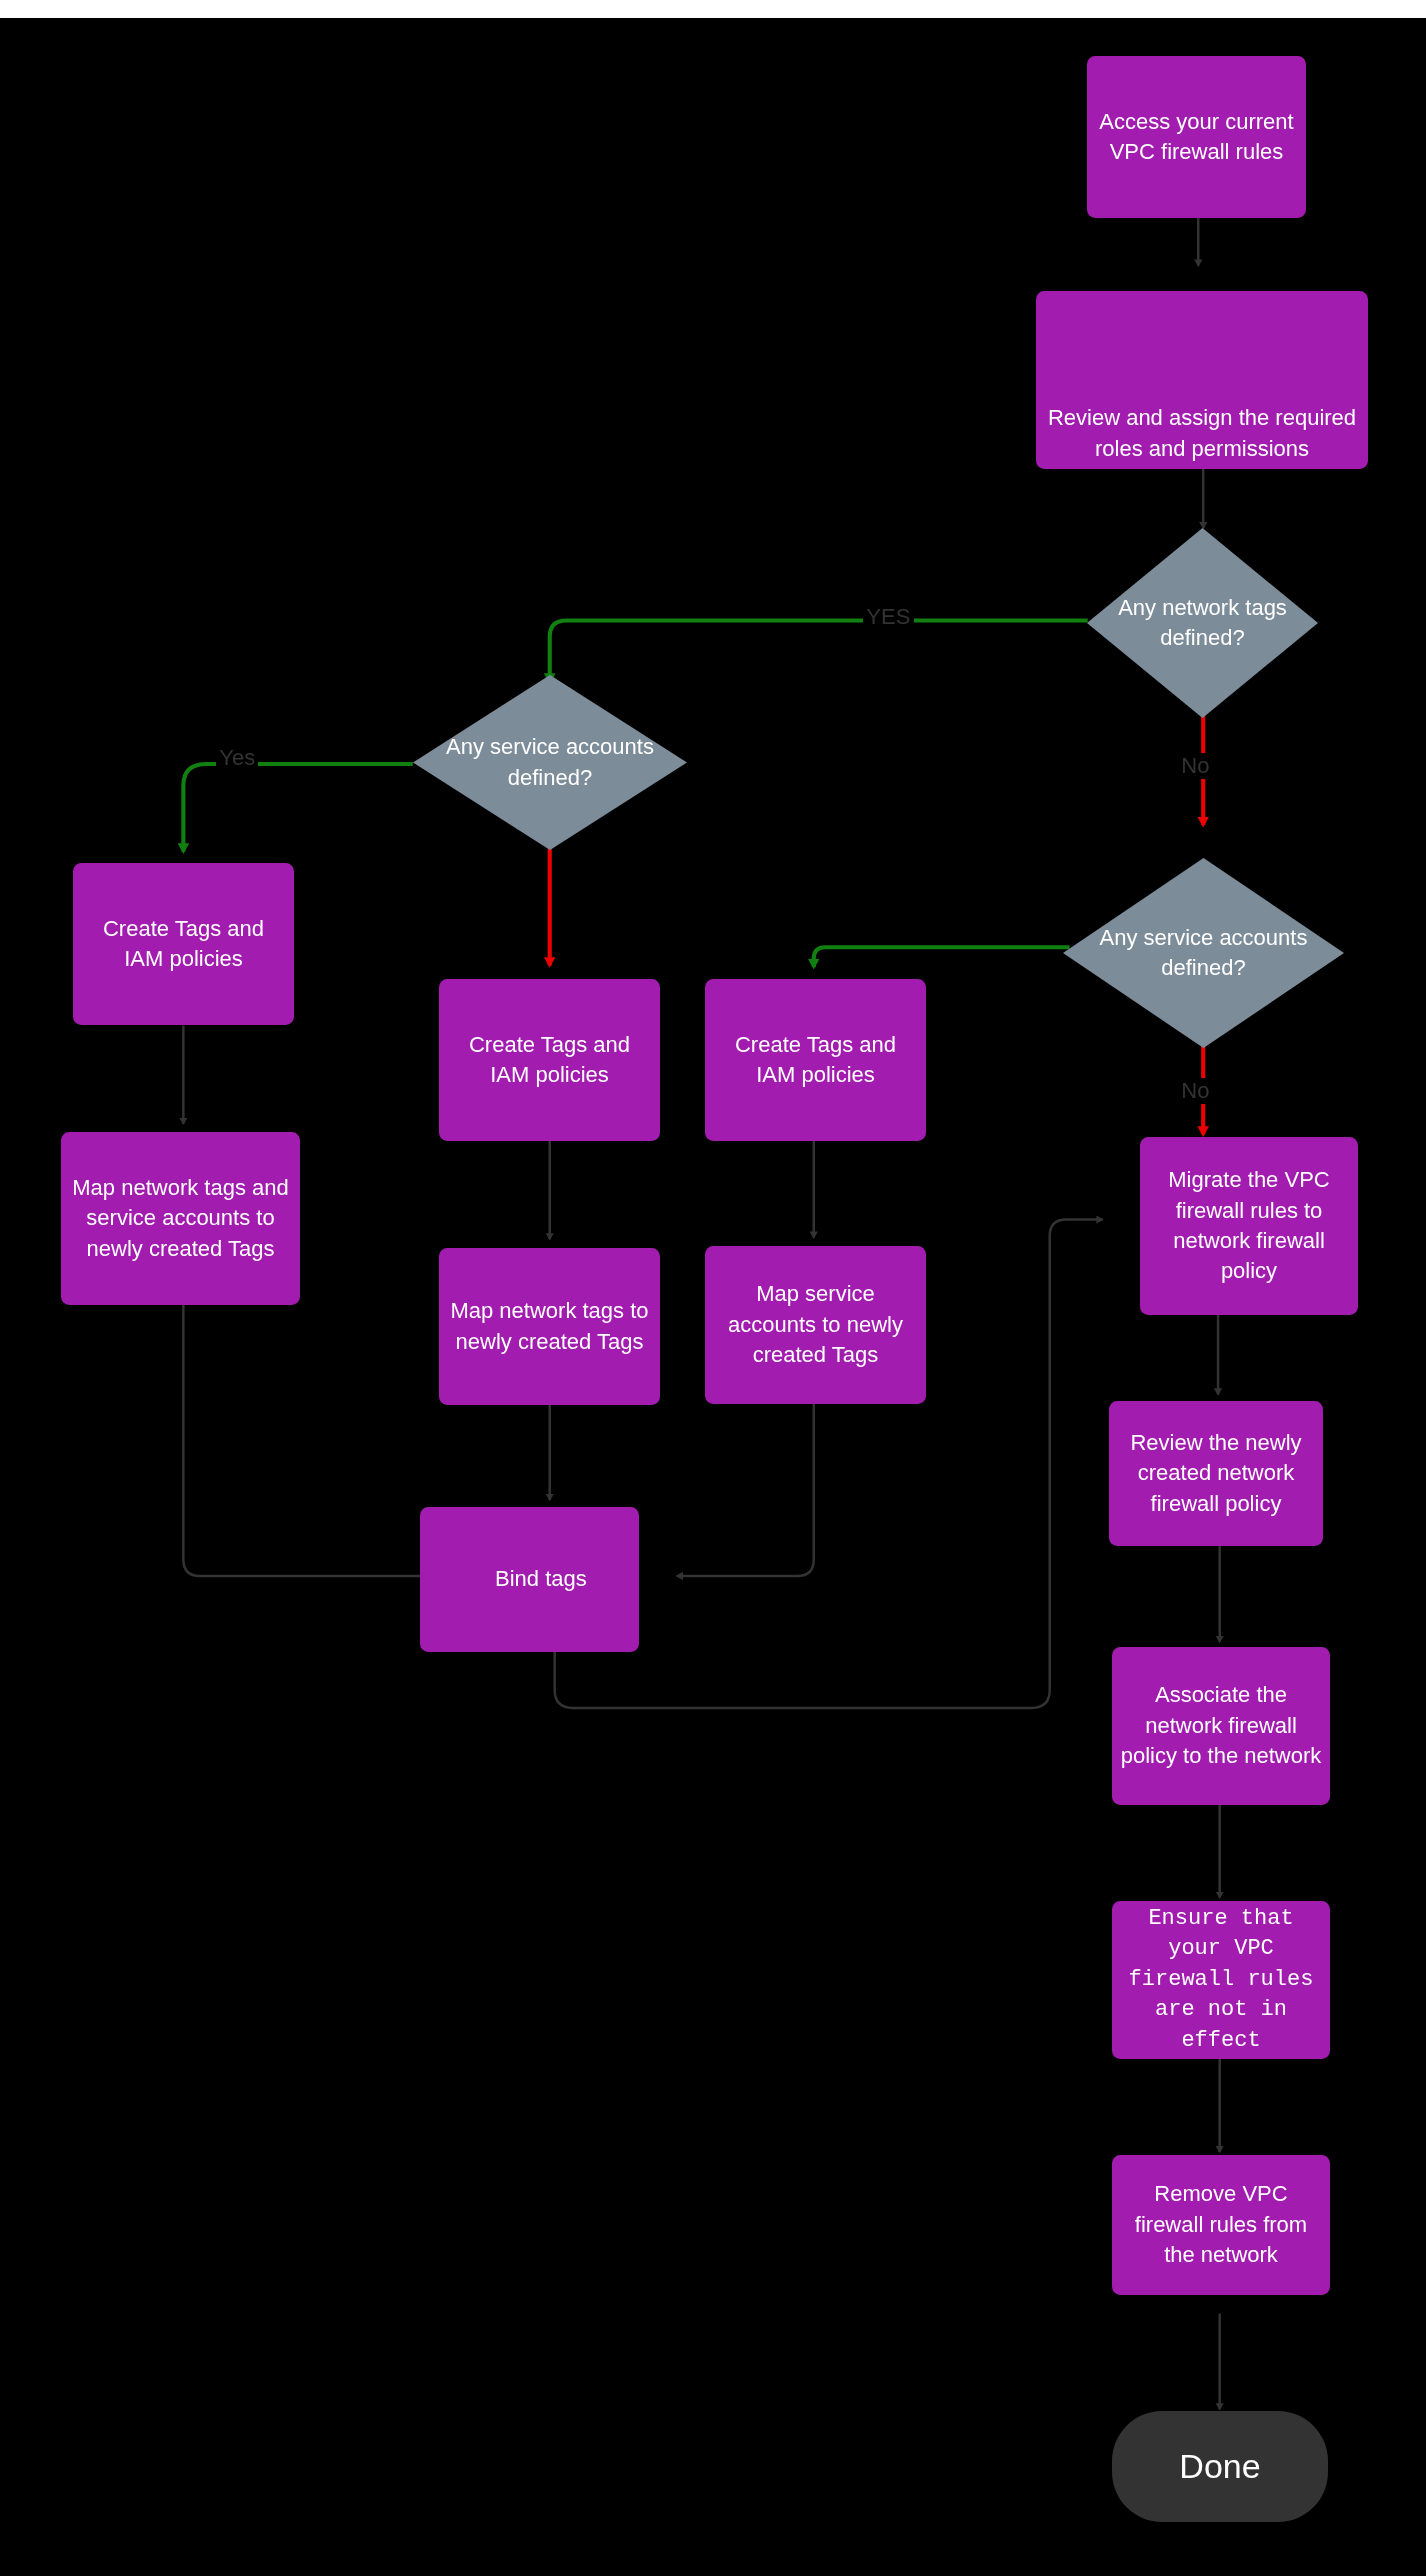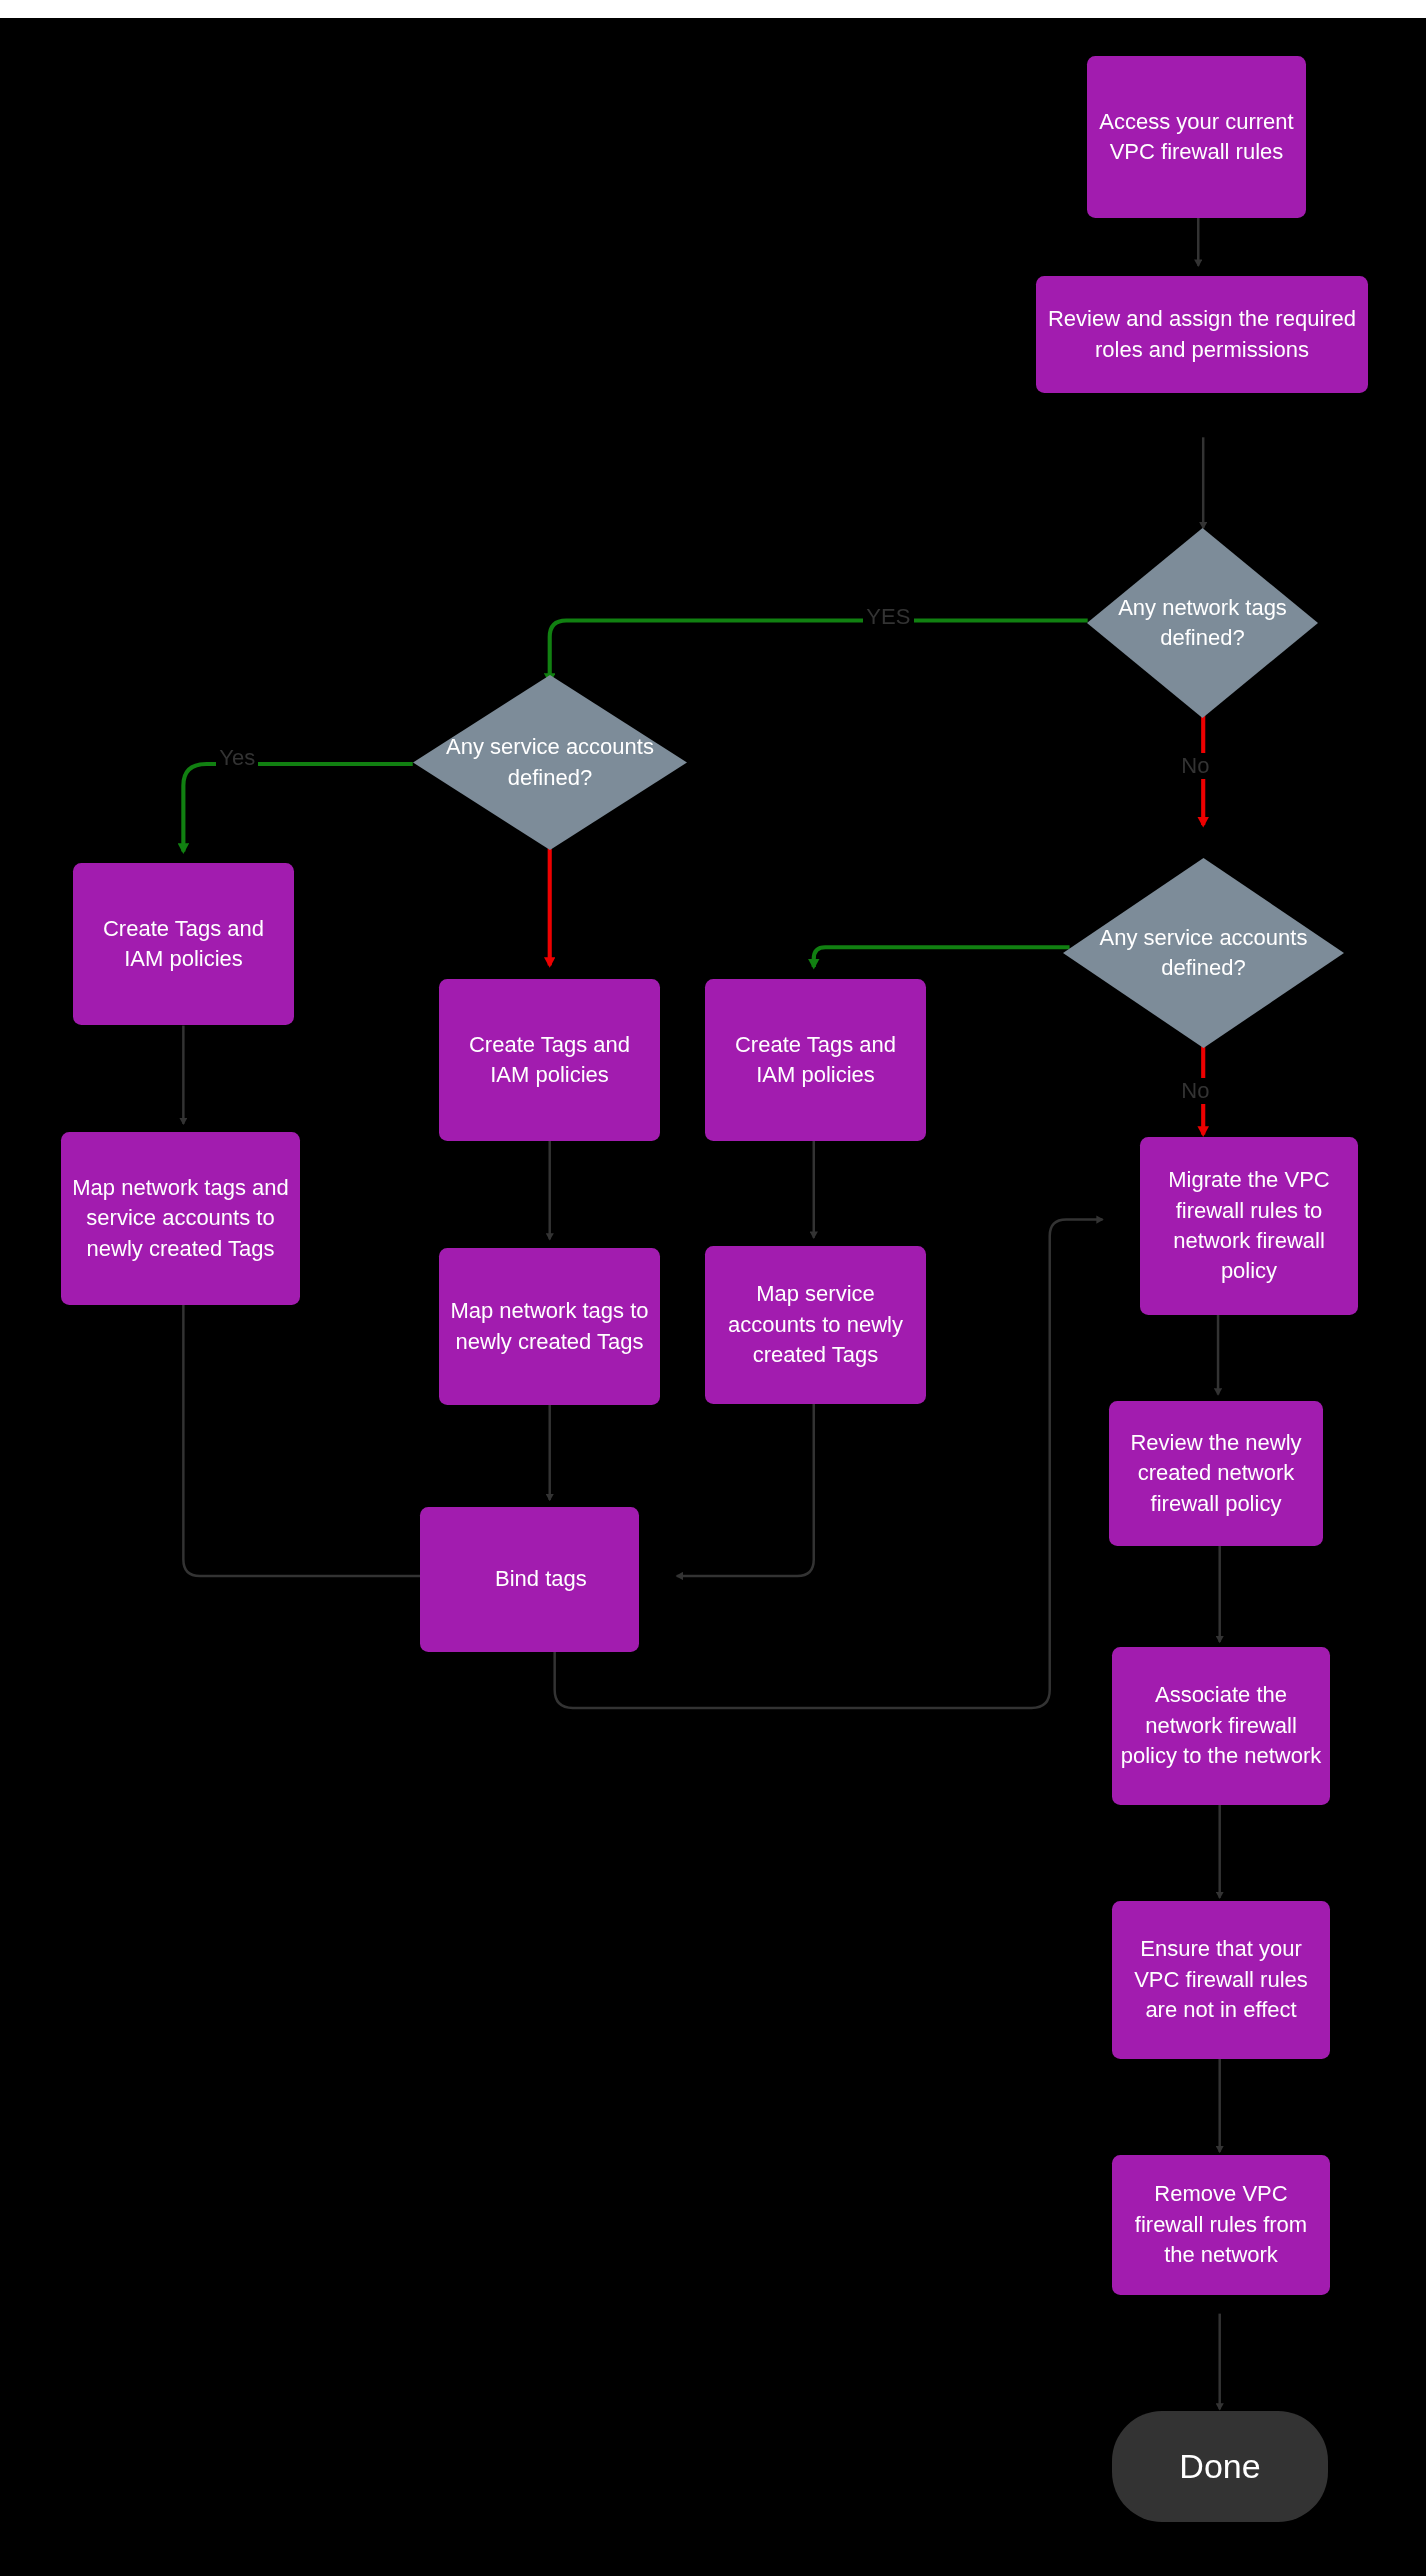--- a/index.html
+++ b/index.html
@@ -136,21 +136,21 @@
 
     <path d="M1478,2494 L1478,2608" stroke="#333333" stroke-width="3" fill="none" marker-end="url(#ah-gray)"></path>
 
     <path d="M1478,2804 L1478,2920" stroke="#333333" stroke-width="3" fill="none" marker-end="url(#ah-gray)"></path>
   </svg>
 
   <div class="node process" style="left:1087px; top:56px; width:219px; height:162px;">
     <span>Access your current VPC firewall rules</span>
   </div>
 
-  <div class="node process" style="left:1036px; top:276px; width:332px; height:117px;">
+  <div class="node process" style="left:1036px; top:291px; width:332px; height:178px;align-items:flex-end;">
     <span>Review and assign the required roles and permissions</span>
   </div>
 
   <div class="node decision" style="left:1087px; top:528px; width:231px; height:190px;">
     <span class="dia-shape"></span>
     <span class="dia-label">Any network tags defined?</span>
   </div>
 
   <div class="node decision" style="left:413px; top:675px; width:274px; height:175px;">
     <span class="dia-shape"></span>
@@ -195,21 +195,21 @@
   </div>
 
   <div class="node process" style="left:1109px; top:1401px; width:214px; height:145px;">
     <span>Review the newly created network firewall policy</span>
   </div>
 
   <div class="node process" style="left:1112px; top:1647px; width:218px; height:158px;">
     <span>Associate the network firewall policy to the network</span>
   </div>
 
-  <div class="node process" style="left:1112px; top:1901px; width:218px; height:158px;">
+  <div class="node process" style="left:1112px; top:1901px; width:218px; height:158px;font-family:Liberation Mono, monospace;">
     <span>Ensure that your VPC firewall rules are not in effect</span>
   </div>
 
   <div class="node process" style="left:1112px; top:2155px; width:218px; height:140px;">
     <span>Remove  VPC firewall rules from the network</span>
   </div>
 
   <div class="node terminal" style="left:1112px; top:2411px; width:216px; height:111px;">
     <span>Done</span>
   </div>

